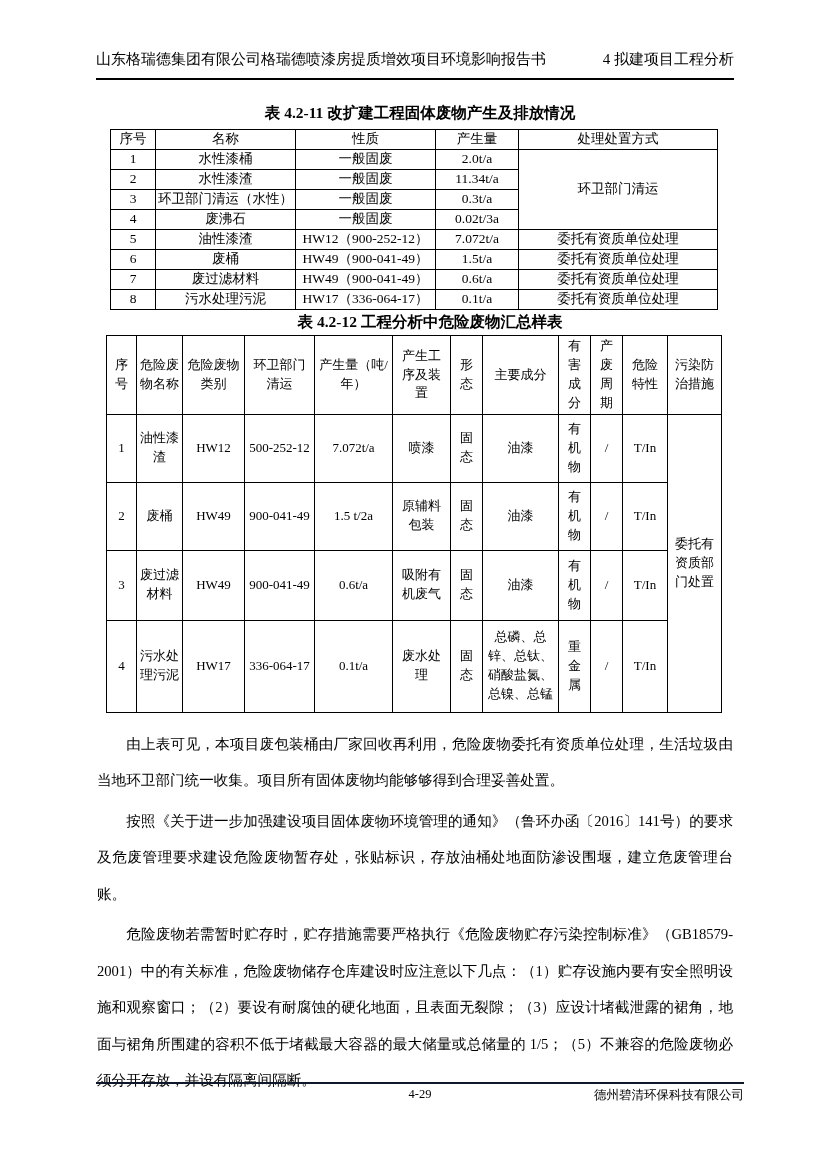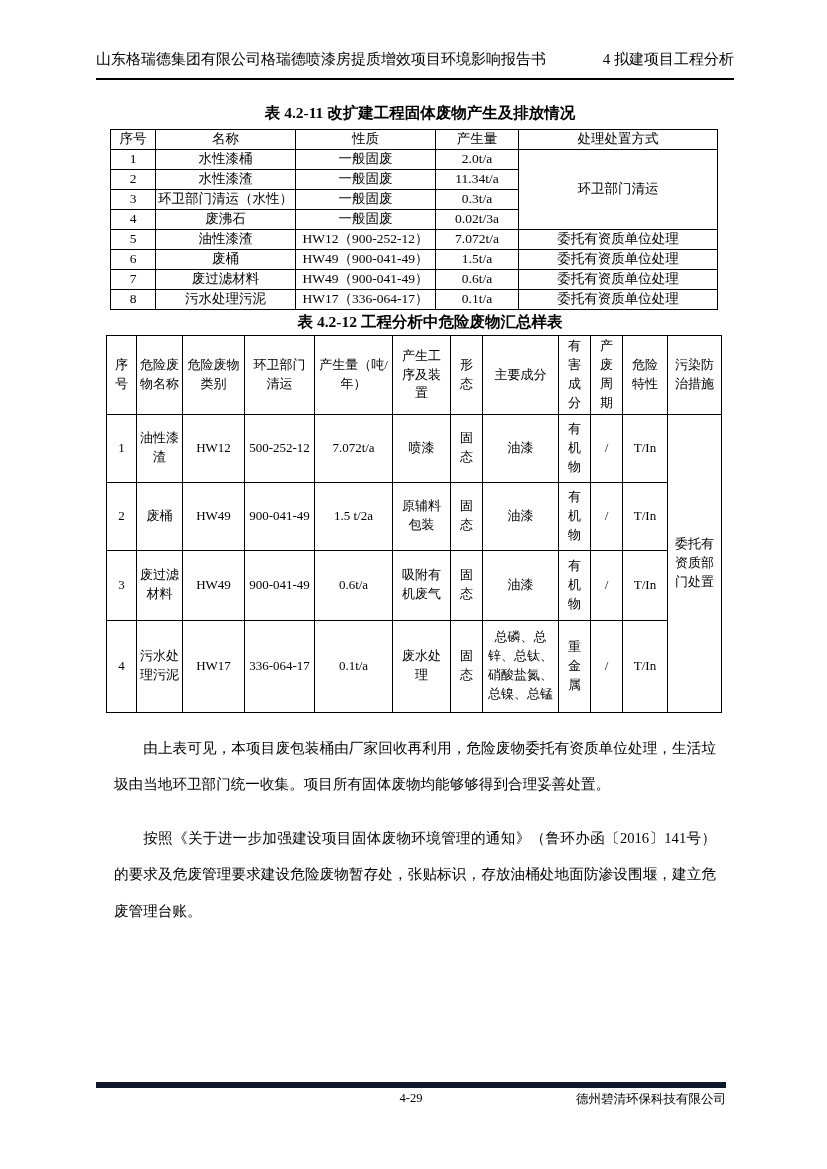--- a/index.html
+++ b/index.html
@@ -58,27 +58,27 @@
   .tbl2 tr.r2   { height: 68px; }
   .tbl2 tr.r3   { height: 70px; }
   .tbl2 tr.r4   { height: 92px; }
   
   .paras {
     margin: 13px 94px 0 97px;
     font-size: 14.6px;
     line-height: 36.5px;
     text-align: justify;
   }
-  .paras p { margin: 17px; text-indent: 2em; }
+  .paras p { margin: 0; text-indent: 2em; }
   .paras p + p { margin-top: 4px; }
   
   .footer {
     position: absolute;
-    left: 96px; right: 101px; top: 1082px;
-    border-top: 6px solid #0f172a;
+    left: 96px; right: 83px; top: 1082px;
+    border-top: 2px solid #0f172a;
     font-size: 12.5px;
     height: 24px;
   }
   .footer .pageno {
     position: absolute;
     left: 0; right: 0; top: 3px;
     text-align: center;
   }
   .footer .company {
     position: absolute;
@@ -253,20 +253,21 @@
         <td>重金属</td>
         <td>/</td>
         <td>T/In</td>
       </tr>
     </tbody>
   </table>
 
   <div class="paras">
     <p>由上表可见，本项目废包装桶由厂家回收再利用，危险废物委托有资质单位处理，生活垃圾由当地环卫部门统一收集。项目所有固体废物均能够够得到合理妥善处置。</p>
     <p>按照《关于进一步加强建设项目固体废物环境管理的通知》（鲁环办函〔2016〕141号）的要求及危废管理要求建设危险废物暂存处，张贴标识，存放油桶处地面防渗设围堰，建立危废管理台账。</p>
+    <p>危险废物若需暂时贮存时，贮存措施需要严格执行《危险废物贮存污染控制标准》（GB18579-2001）中的有关标准，危险废物储存仓库建设时应注意以下几点：（1）贮存设施内要有安全照明设施和观察窗口；（2）要设有耐腐蚀的硬化地面，且表面无裂隙；（3）应设计堵截泄露的裙角，地面与裙角所围建的容积不低于堵截最大容器的最大储量或总储量的 1/5；（5）不兼容的危险废物必须分开存放，并设有隔离间隔断。</p>
   </div>
 
   <div class="footer">
     <span class="pageno">4-29</span>
     <span class="company">德州碧清环保科技有限公司</span>
   </div>
 
 </div>
 
 </body></html>

